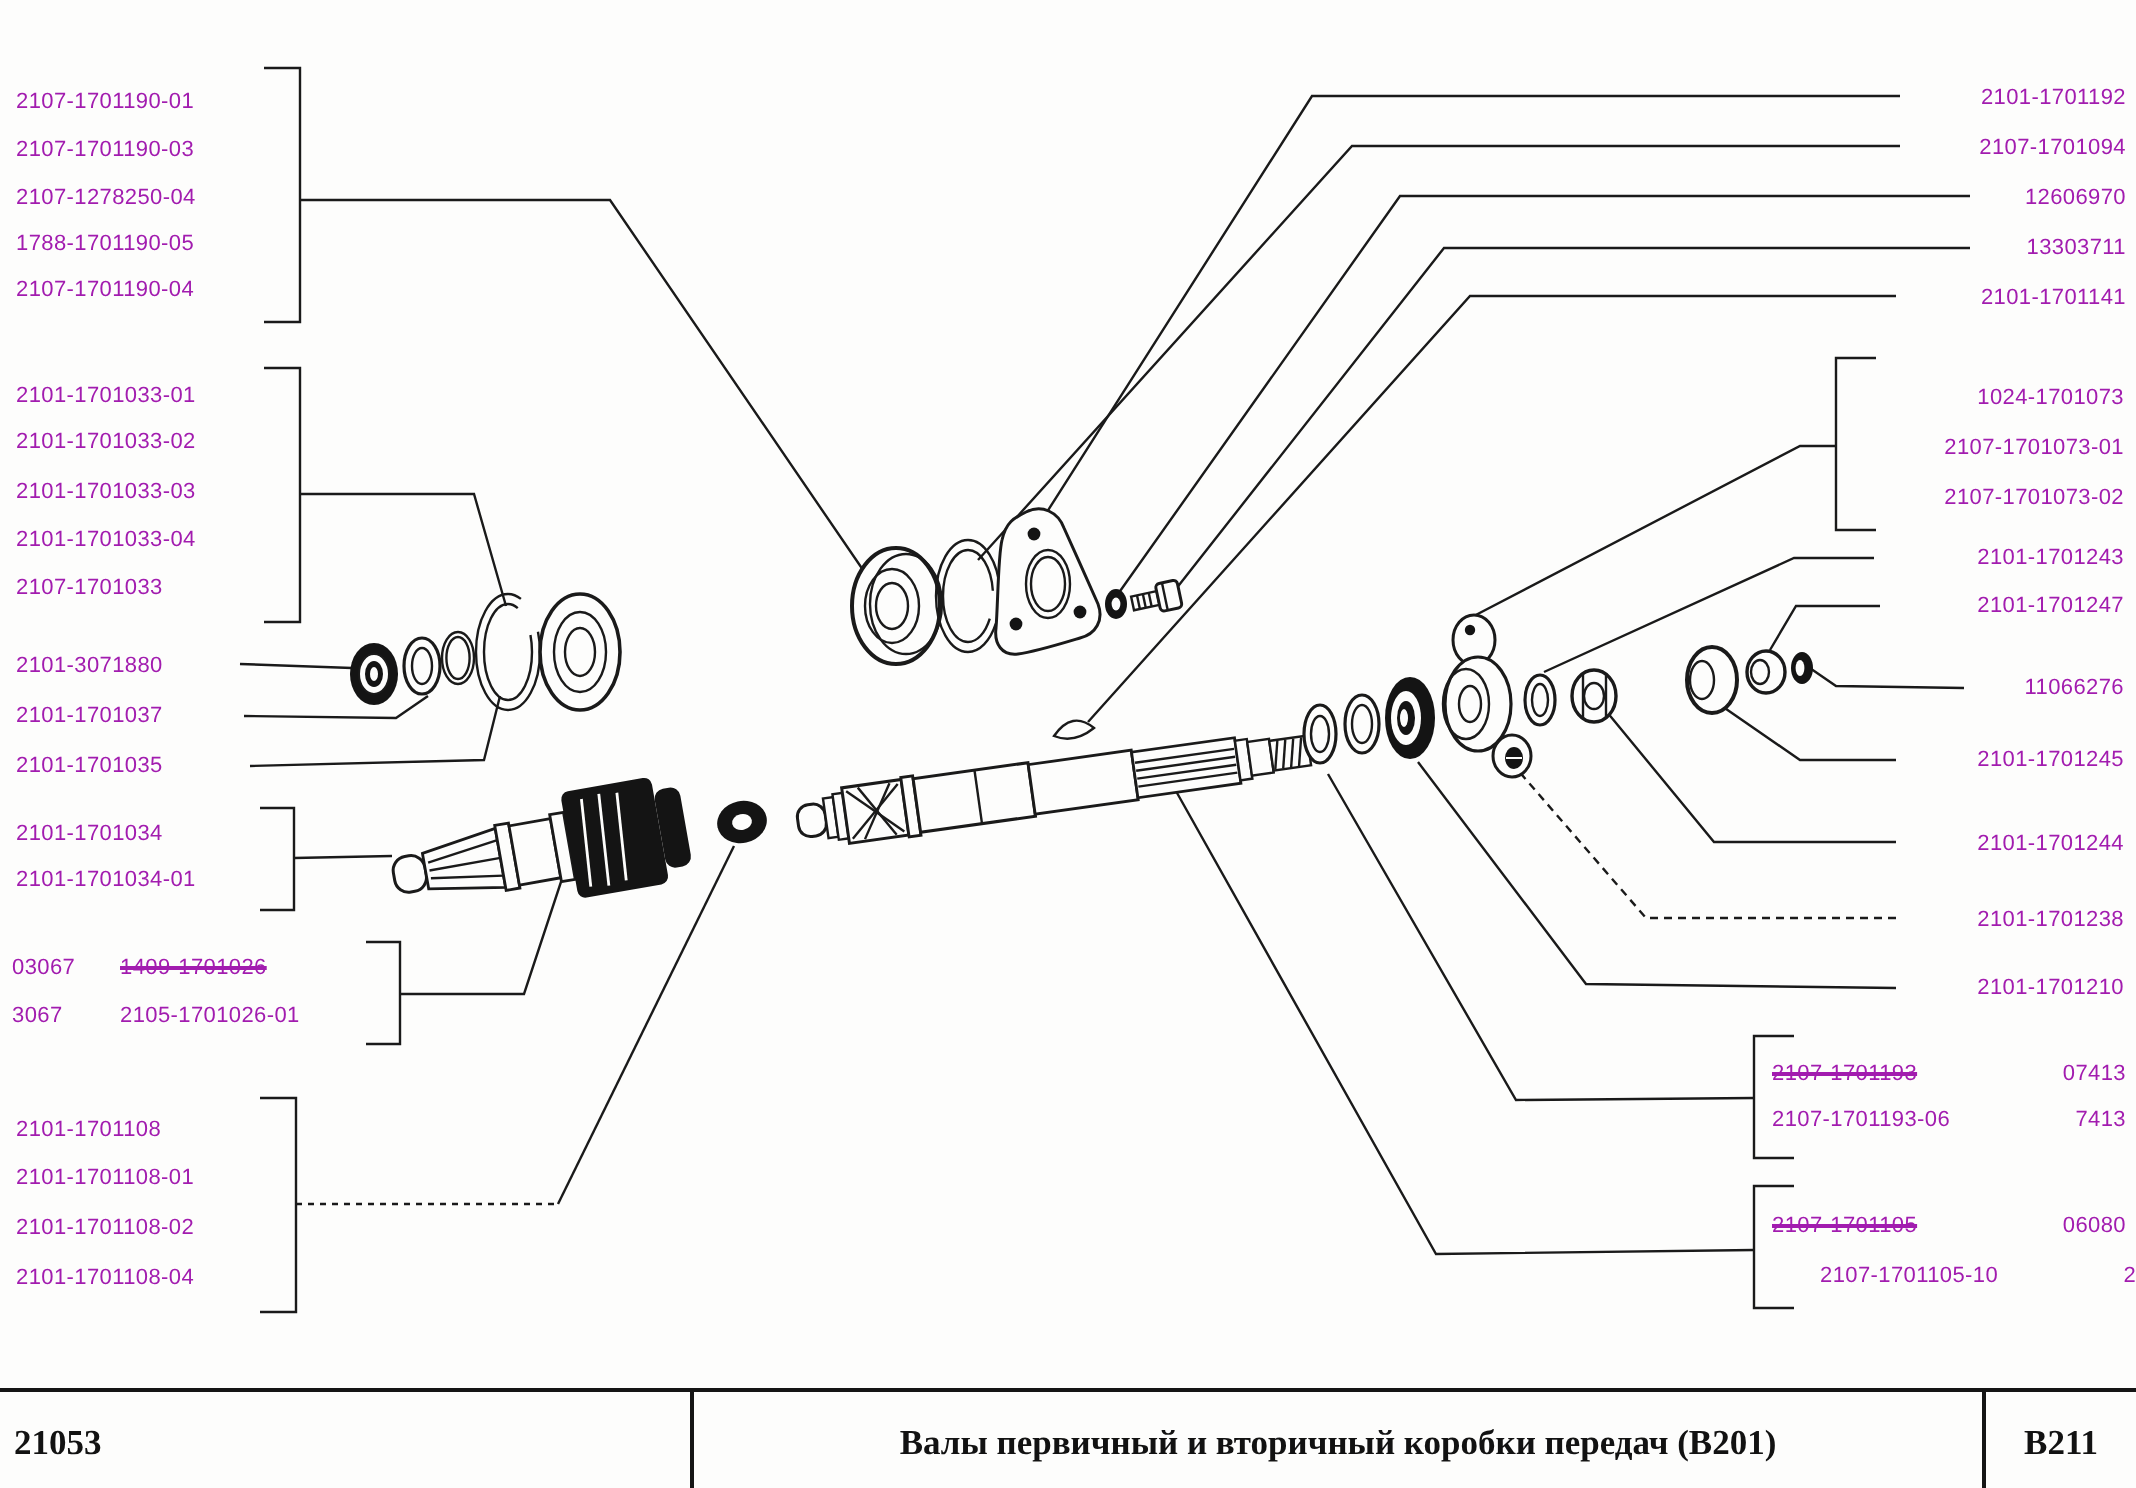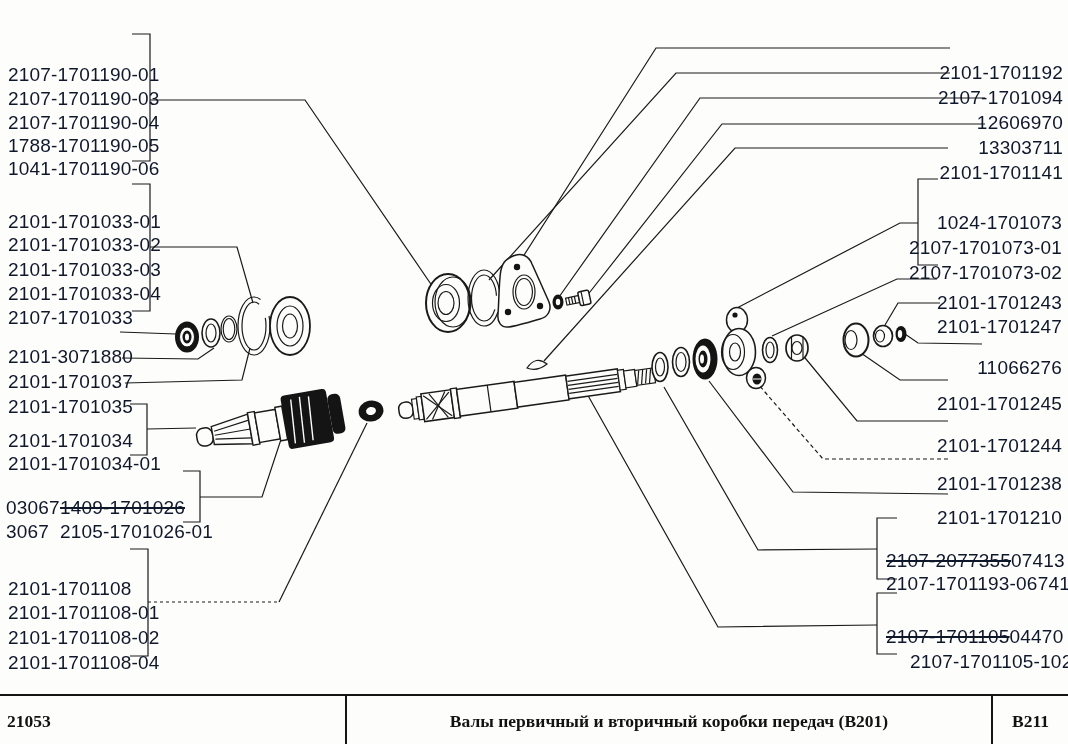--- a/index.html
+++ b/index.html
@@ -2,22 +2,22 @@
 <html><head>
 <meta charset="utf-8">
 <style>
   html,body{margin:0;padding:0}
   body{
     width:1068px;height:744px;position:relative;background:#fdfdfc;
     font-family:"Liberation Sans",sans-serif;color:#121212;overflow:hidden;
   }
   #diagram-svg{position:absolute;left:0;top:0}
   .lbl{
-    position:absolute;font-size:19px;line-height:18px;white-space:pre;
-    letter-spacing:.2px;color:#0f172a;margin-top:24px;
+    position:absolute;font-size:11px;line-height:18px;white-space:pre;
+    letter-spacing:.2px;color:#a21caf;
   }
   .r{text-align:left}
   .pair{display:flex}
   .pair .pfx{display:inline-block;width:54px}
   .jpair{display:flex;justify-content:space-between;width:177px}
   .strike{text-decoration:line-through;text-decoration-thickness:1.5px}
   .footer{
     position:absolute;left:0;top:694px;width:1068px;height:50px;
     border-top:2.5px solid #151515;display:flex;background:#fdfdfc;
     font-family:"Liberation Serif",serif;font-weight:bold;font-size:17.5px;
@@ -224,23 +224,23 @@
     <ellipse class="ln" cx="880" cy="336" rx="4.5" ry="6" stroke-width="1.2"></ellipse>
   </g>
   <g>
     <ellipse class="bk" cx="901" cy="334" rx="5.5" ry="8"></ellipse>
     <ellipse cx="900" cy="334" rx="2.2" ry="4" fill="#fdfdfc"></ellipse>
   </g>
 </svg>
 
 <div class="lbl" style="left:8px;top:42px">2107-1701190-01</div>
 <div class="lbl" style="left:8px;top:66px">2107-1701190-03</div>
-<div class="lbl" style="left:8px;top:90px">2107-1701190-04</div>
+<div class="lbl" style="left:8px;top:90px">2107-1278250-04</div>
 <div class="lbl" style="left:8px;top:113px">1788-1701190-05</div>
-<div class="lbl" style="left:8px;top:136px">1041-1701190-06</div>
+<div class="lbl" style="left:8px;top:136px">2107-1701190-04</div>
 
 <div class="lbl" style="left:8px;top:189px">2101-1701033-01</div>
 <div class="lbl" style="left:8px;top:212px">2101-1701033-02</div>
 <div class="lbl" style="left:8px;top:237px">2101-1701033-03</div>
 <div class="lbl" style="left:8px;top:261px">2101-1701033-04</div>
 <div class="lbl" style="left:8px;top:285px">2107-1701033</div>
 
 <div class="lbl" style="left:8px;top:324px">2101-3071880</div>
 <div class="lbl" style="left:8px;top:349px">2101-1701037</div>
 <div class="lbl" style="left:8px;top:374px">2101-1701035</div>
@@ -274,31 +274,31 @@
 
 <div class="lbl r" style="right:6px;top:270px">2101-1701243</div>
 <div class="lbl r" style="right:6px;top:294px">2101-1701247</div>
 <div class="lbl r" style="right:6px;top:335px">11066276</div>
 <div class="lbl r" style="right:6px;top:371px">2101-1701245</div>
 <div class="lbl r" style="right:6px;top:413px">2101-1701244</div>
 <div class="lbl r" style="right:6px;top:451px">2101-1701238</div>
 <div class="lbl r" style="right:6px;top:485px">2101-1701210</div>
 
 <div class="lbl jpair" style="left:886px;top:528px">
-  <span class="strike">2107-2077355</span>
+  <span class="strike">2107-1701193</span>
   <span>07413</span>
 </div>
 <div class="lbl jpair" style="left:886px;top:551px">
   <span>2107-1701193-06</span>
   <span>7413</span>
 </div>
 
 <div class="lbl jpair" style="left:886px;top:604px">
   <span class="strike">2107-1701105</span>
-  <span>04470</span>
+  <span>06080</span>
 </div>
 <div class="lbl jpair" style="left:910px;top:629px">
   <span>2107-1701105-10</span>
   <span>2470</span>
 </div>
 
 <div class="footer">
   <div class="fc1">
     <span>21053</span>
   </div>

